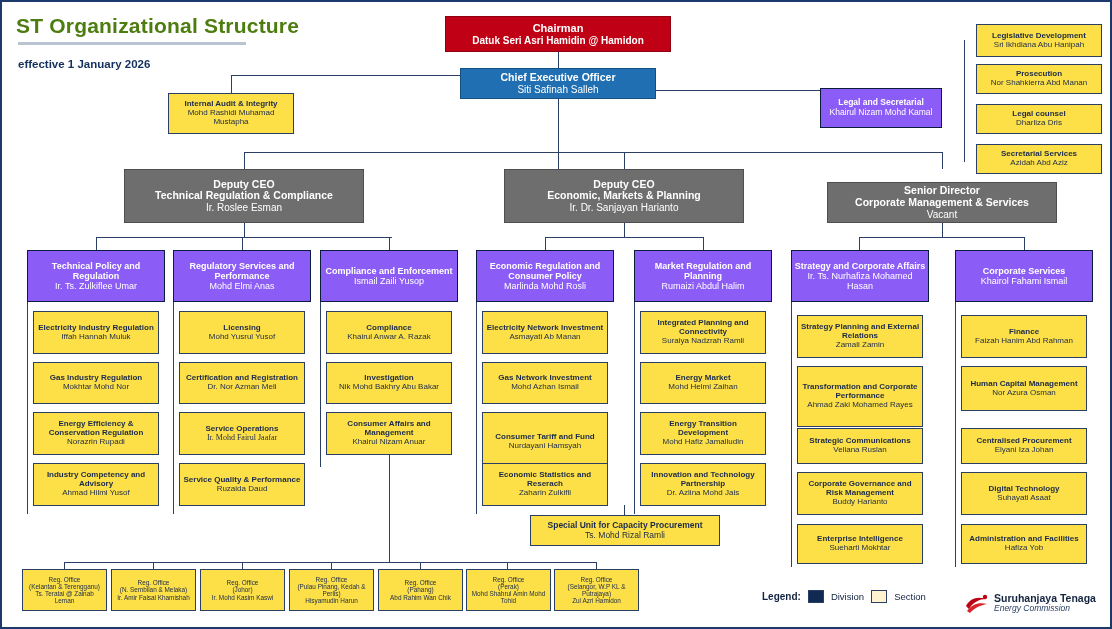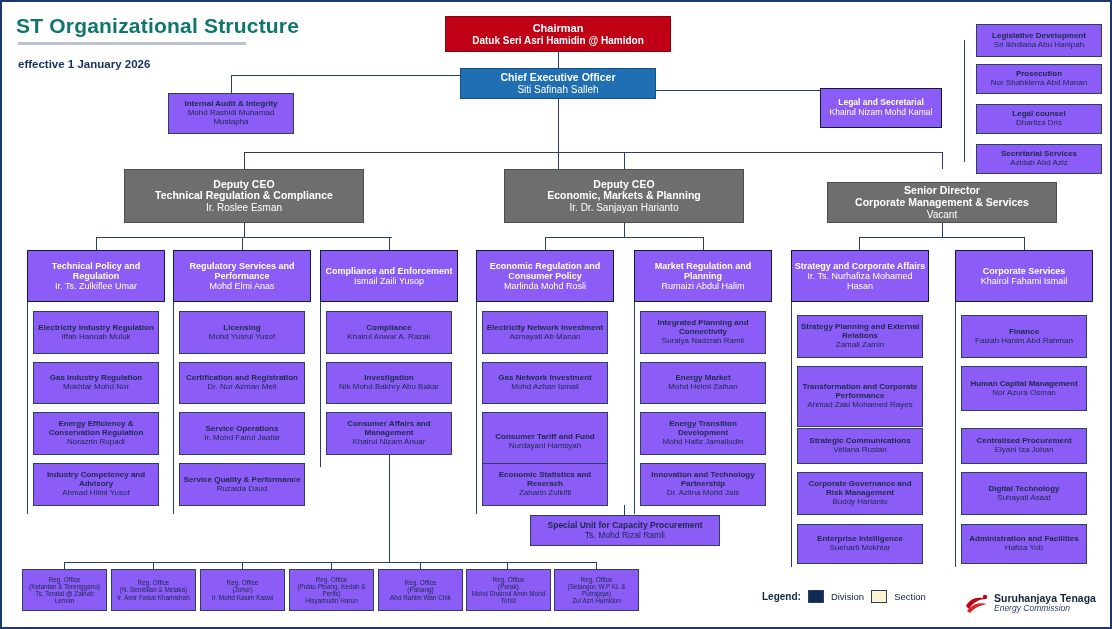--- a/index.html
+++ b/index.html
@@ -28,30 +28,30 @@
     overflow:hidden;
   }
   .title { font-weight:bold; }
   .name  { font-weight:normal; }
 
   
   .red     { background:#c00014; color:#ffffff; border:1px solid #8f0010; }
   .blue    { background:#1f6fb2; color:#ffffff; border:1px solid #145183; }
   .navy    { background:#8b5cf6; color:#ffffff; border:1px solid #0a1d3c; }
   .gray    { background:#6e6e6e; color:#ffffff; border:1px solid #4f4f4f; }
-  .cream   { background:#8b5cf6; color:#1b2a4a; border:1px solid #2b3f66; }
+  .cream   { background:#fde047; color:#1b2a4a; border:1px solid #2b3f66; }
 
   
   .ln { position:absolute; background:#2b3f66; }
   .lnv { width:1px; }
   .lnh { height:1px; }
 
   #page-title {
     position:absolute; left:14px; top:12px;
-    font-size:21px; font-weight:bold; color:#0f766e;
+    font-size:21px; font-weight:bold; color:#4d7c0f;
     letter-spacing:.2px;
   }
   #title-rule {
     position:absolute; left:16px; top:40px; width:228px; height:3px;
     background:#b9c3d2;
   }
   #effective {
     position:absolute; left:16px; top:56px;
     font-size:11.5px; font-weight:bold; color:#13305e;
   }
@@ -238,21 +238,21 @@
   <div class="box cream" style="left:177px; top:309px; width:126px; height:43px;">
     <div class="title" style="font-size:8px;">Licensing</div>
     <div class="name" style="font-size:8px;">Mohd Yusrul Yusof</div>
   </div>
   <div class="box cream" style="left:177px; top:360px; width:126px; height:42px;">
     <div class="title" style="font-size:8px;">Certification and Registration</div>
     <div class="name" style="font-size:8px;">Dr. Nor Azman Meli</div>
   </div>
   <div class="box cream" style="left:177px; top:410px; width:126px; height:43px;">
     <div class="title" style="font-size:8px;">Service Operations</div>
-    <div class="name" style="font-size:8px;">Ir. Mohd Fairul Jaafar</div>
+    <div class="name" style="font-size:8px;font-family:Liberation Serif, serif;">Ir. Mohd Fairul Jaafar</div>
   </div>
   <div class="box cream" style="left:177px; top:461px; width:126px; height:43px;">
     <div class="title" style="font-size:8px;">Service Quality &amp; Performance</div>
     <div class="name" style="font-size:8px;">Ruzaida Daud</div>
   </div>
 
   <div class="box cream" style="left:324px; top:309px; width:126px; height:43px;">
     <div class="title" style="font-size:8px;">Compliance</div>
     <div class="name" style="font-size:8px;">Khairul Anwar A. Razak</div>
   </div>

